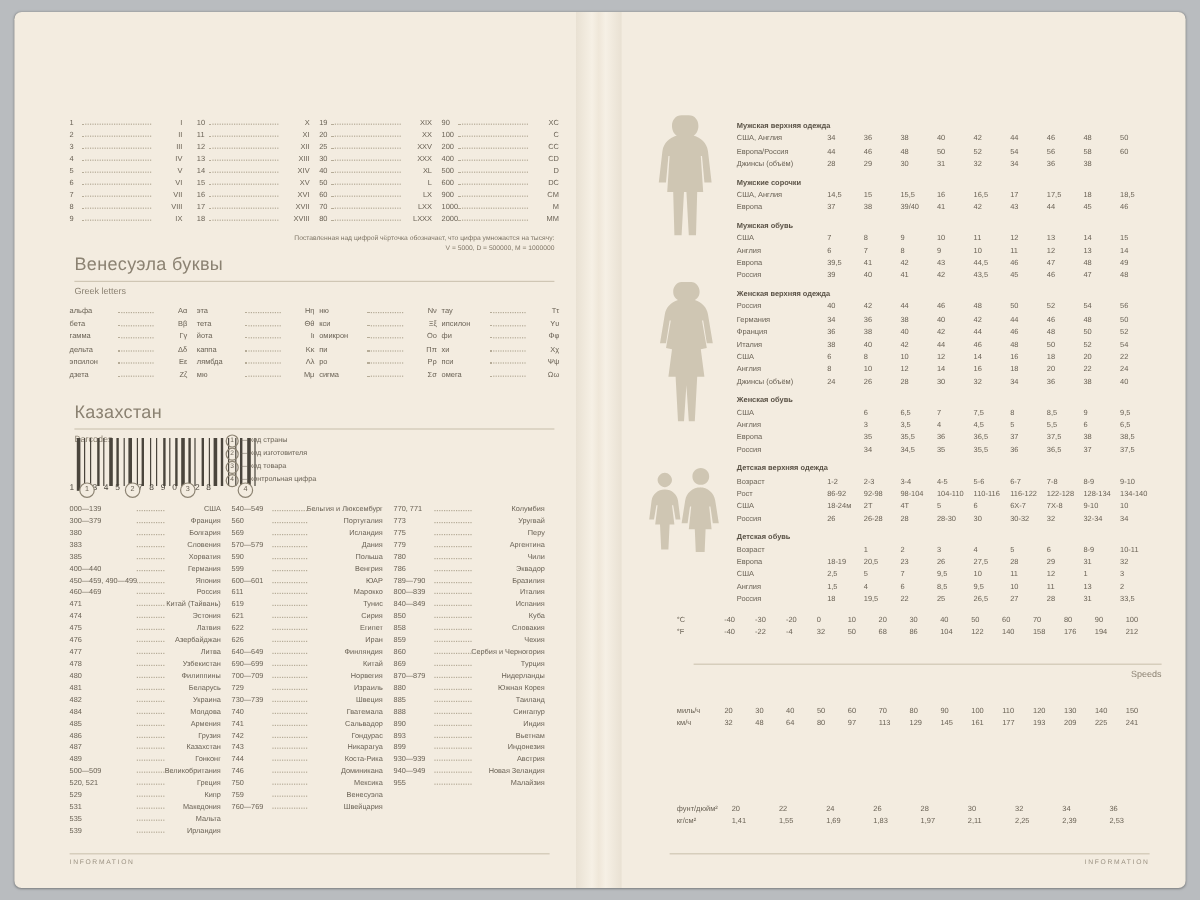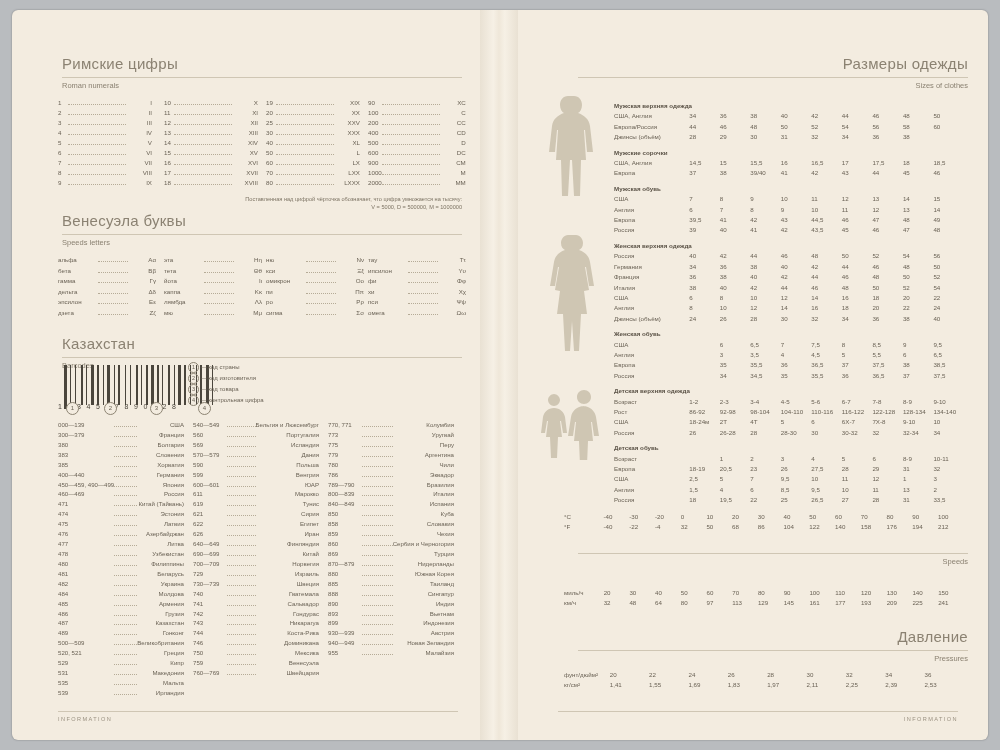--- a/index.html
+++ b/index.html
@@ -95,25 +95,20 @@
   .footline{position:absolute;bottom:28px;height:1px;background:#cfc6b4;}
 </style>
 </head>
 <body>
 
 <div class="page">
   <div class="spine"></div>
 
   <div class="leftpage">
 
-    <div class="hdr" style="left:50px;top:45px;width:400px;">
-      <div class="sec-title">Римские цифры</div>
-      <div class="rule"></div>
-      <div class="sec-sub">Roman numerals</div>
-    </div>
 
     <div id="roman-wrap">
         <div class="col" style="left: 46px; top: 88px;">
           <table>
             <tbody>
               <tr class="rn-row">
                 <td class="rn-num">1</td>
                 <td class="rn-dots"><span class="dots" style="width:58px;"></span></td>
                 <td class="rn-val">I</td>
               </tr>
@@ -314,21 +309,21 @@
           </table>
         </div>
       </div>
 
     <div class="note" style="position:absolute;left:200px;top:185px;width:250px;white-space:pre-line;">Поставленная над цифрой чёрточка обозначает, что цифра умножается на тысячу:
 V = 5000, D = 500000, M = 1000000</div>
 
     <div class="hdr" style="left:50px;top:202px;width:400px;">
       <div class="sec-title">Венесуэла буквы</div>
       <div class="rule"></div>
-      <div class="sec-sub">Speeds letters</div>
+      <div class="sec-sub">Greek letters</div>
     </div>
 
     <div id="greek-wrap">
         <div class="col gk" style="left: 46px; top: 245px;">
           <table>
             <tbody>
               <tr>
                 <td class="name">альфа</td>
                 <td class="dot"><span class="dots" style="width:30px;"></span></td>
                 <td class="sym">Αα</td>
@@ -933,25 +928,20 @@
           </table>
         </div>
       </div>
 
     <div class="footline" style="left:46px;width:400px;"></div>
     <div class="footer" style="left:46px;">INFORMATION</div>
   </div>
 
   <div class="rightpage">
 
-    <div class="hdr right" style="left:60px;top:45px;width:390px;">
-      <div class="sec-title">Размеры одежды</div>
-      <div class="rule"></div>
-      <div class="sec-sub">Sizes of clothes</div>
-    </div>
 
     <svg style="position:absolute;left:16px;top:82px;" width="70" height="120" viewBox="0 0 70 120">
       <path class="figure" d="M34 4c-5 0-8 4-8 9 0 4 2 7 4 8-6 2-11 6-12 13l-3 26h6l2-22 1 0-2 30h5l1 36h6l2-36h2l2 36h6l1-36h5l-2-30 1 0 2 22h6l-3-26c-1-7-6-11-12-13 2-1 4-4 4-8 0-5-3-9-8-9z"></path>
     </svg>
     <svg style="position:absolute;left:16px;top:222px;" width="70" height="120" viewBox="0 0 70 120">
       <path class="figure" d="M34 3c-4 0-7 4-7 8 0 4 2 6 4 7-6 2-10 6-11 12l-4 24h5l3-19 1 0-4 23 5 1-3 23h6l2 37h5l2-30 2 30h5l2-37h6l-3-23 5-1-4-23 1 0 3 19h5l-4-24c-1-6-5-10-11-12 2-1 4-3 4-7 0-4-3-8-7-8z"></path>
     </svg>
     <svg style="position:absolute;left:14px;top:378px;" width="78" height="72" viewBox="0 0 78 72">
       <path class="figure" d="M22 6c-3 0-6 3-6 6s3 6 6 6 6-3 6-6-3-6-6-6zM22 20c-6 0-10 4-11 9l-2 16h4l2-12 1 0-2 16h4l1 21h6l1-21h4l-2-16 1 0 2 12h4l-2-16c-1-5-5-9-11-9z"></path>
       <path class="figure" d="M52 2c-4 0-7 3-7 7s3 7 7 7 7-3 7-7-3-7-7-7zM52 18c-7 0-12 5-13 11l-3 19h5l2-14 1 0-2 19h5l1 24h7l1-24h5l-2-19 1 0 2 14h5l-3-19c-1-6-6-11-13-11z"></path>
@@ -1414,25 +1404,20 @@
               <td style="width:26px;text-align:left">177</td>
               <td style="width:26px;text-align:left">193</td>
               <td style="width:26px;text-align:left">209</td>
               <td style="width:26px;text-align:left">225</td>
               <td style="width:26px;text-align:left">241</td>
             </tr>
           </tbody>
         </table>
       </div>
 
-    <div class="hdr right" style="left:60px;top:618px;width:390px;">
-      <div class="sec-title">Давление</div>
-      <div class="rule"></div>
-      <div class="sec-sub">Pressures</div>
-    </div>
     <div id="press-wrap" style="position:absolute;left:46px;top:660px;">
         <table class="rt" style="width:400px">
           <tbody>
             <tr>
               <td style="width:46px">фунт/дюйм²</td>
               <td style="width:40px;text-align:left">20</td>
               <td style="width:40px;text-align:left">22</td>
               <td style="width:40px;text-align:left">24</td>
               <td style="width:40px;text-align:left">26</td>
               <td style="width:40px;text-align:left">28</td>

